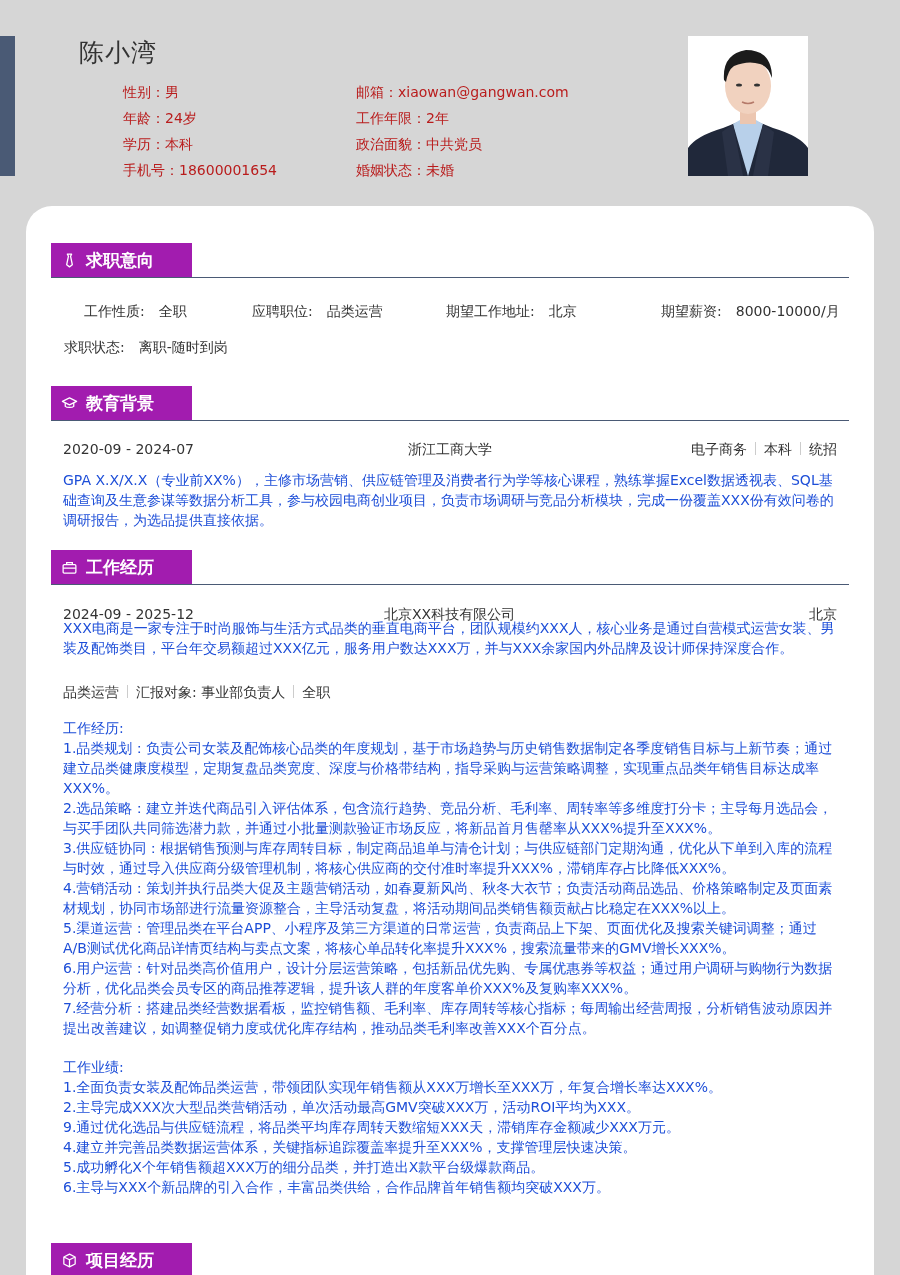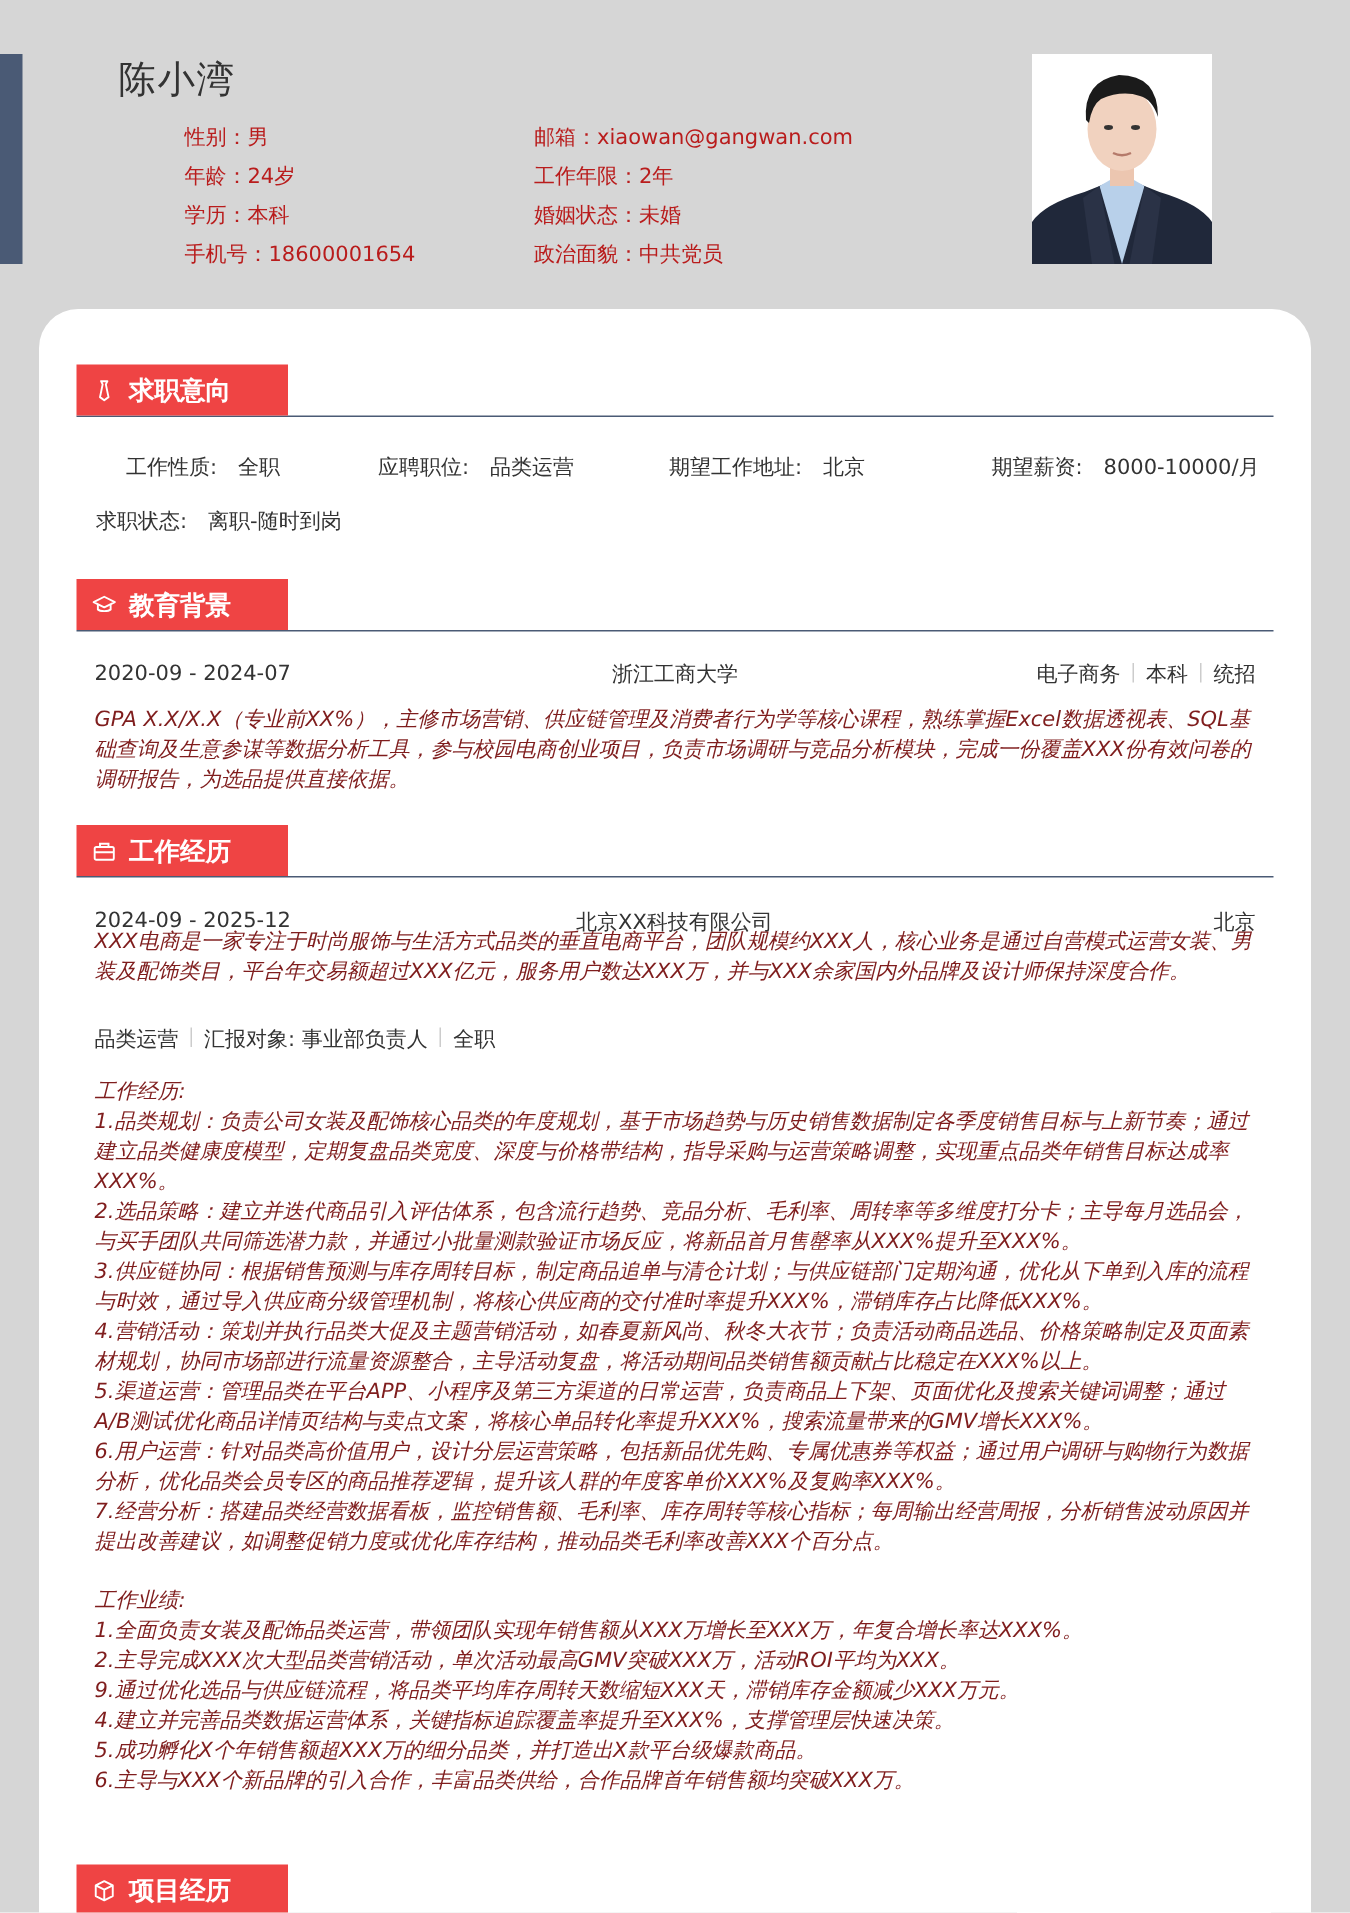--- a/index.html
+++ b/index.html
@@ -16,46 +16,46 @@
   .info-left { left:79px; top:79px; }
   .info-right { left:312px; top:79px; }
   .info div { height:26px; white-space:nowrap; }
   .photo { position:absolute; left:688px; top:36px; width:120px; height:140px; background:#fff; overflow:hidden; }
   .card {
     position:absolute; left:26px; top:206px; width:848px; height:1100px;
     background:#fff; border-radius:26px;
   }
   .section-head { position:absolute; left:25px; width:798px; height:34px; border-bottom:1px solid #4a5a75; }
   .section-tab {
-    position:absolute; left:0; top:0; width:141px; height:34px; background:#ef4444; color:#fff;
+    position:absolute; left:0; top:0; width:141px; height:34px; background:#a21caf; color:#fff;
     font-size:17px; font-weight:bold; display:flex; align-items:center; padding-left:10px; box-sizing:border-box;
   }
   .section-tab svg { width:17px; height:17px; margin-right:8px; flex:none; }
   .row { position:absolute; font-size:14px; color:#333; white-space:nowrap; }
   .lbl { margin-right:14px; }
-  .para { position:absolute; left:37px; width:775px; font-size:14px; line-height:20px; color:#7f1d1d;font-style:italic; }
+  .para { position:absolute; left:37px; width:775px; font-size:14px; line-height:20px; color:#1d4ed8; }
   .tags span.sep { display:inline-block; width:1px; height:13px; background:#ccc; margin:0 8px; vertical-align:-1px; }
 </style>
 </head>
 <body>
 
 <div class="left-bar"></div>
 <div class="name">陈小湾</div>
 
 <div class="info info-left">
   <div><span>性别：</span><span>男</span></div>
   <div><span>年龄：</span><span>24岁</span></div>
   <div><span>学历：</span><span>本科</span></div>
   <div><span>手机号：</span><span>18600001654</span></div>
 </div>
 <div class="info info-right">
   <div><span>邮箱：</span><span>xiaowan@gangwan.com</span></div>
   <div><span>工作年限：</span><span>2年</span></div>
+  <div><span>政治面貌：</span><span>中共党员</span></div>
   <div><span>婚姻状态：</span><span>未婚</span></div>
-  <div><span>政治面貌：</span><span>中共党员</span></div>
 </div>
 
 <div class="photo">
   <svg width="120" height="140" viewBox="0 0 120 140">
     <rect width="120" height="140" fill="#ffffff"></rect>
     <path d="M0 140 L0 112 Q8 100 35 92 L50 86 L70 86 L85 92 Q112 100 120 112 L120 140 Z" fill="#20283a"></path>
     <path d="M45 88 L60 140 L75 88 L68 84 L52 84 Z" fill="#b8d0ea"></path>
     <path d="M45 88 L55 140 L40 140 L34 96 Z" fill="#2a3246"></path>
     <path d="M75 88 L65 140 L80 140 L86 96 Z" fill="#2a3246"></path>
     <rect x="52" y="66" width="16" height="22" fill="#ecc6b0"></rect>

